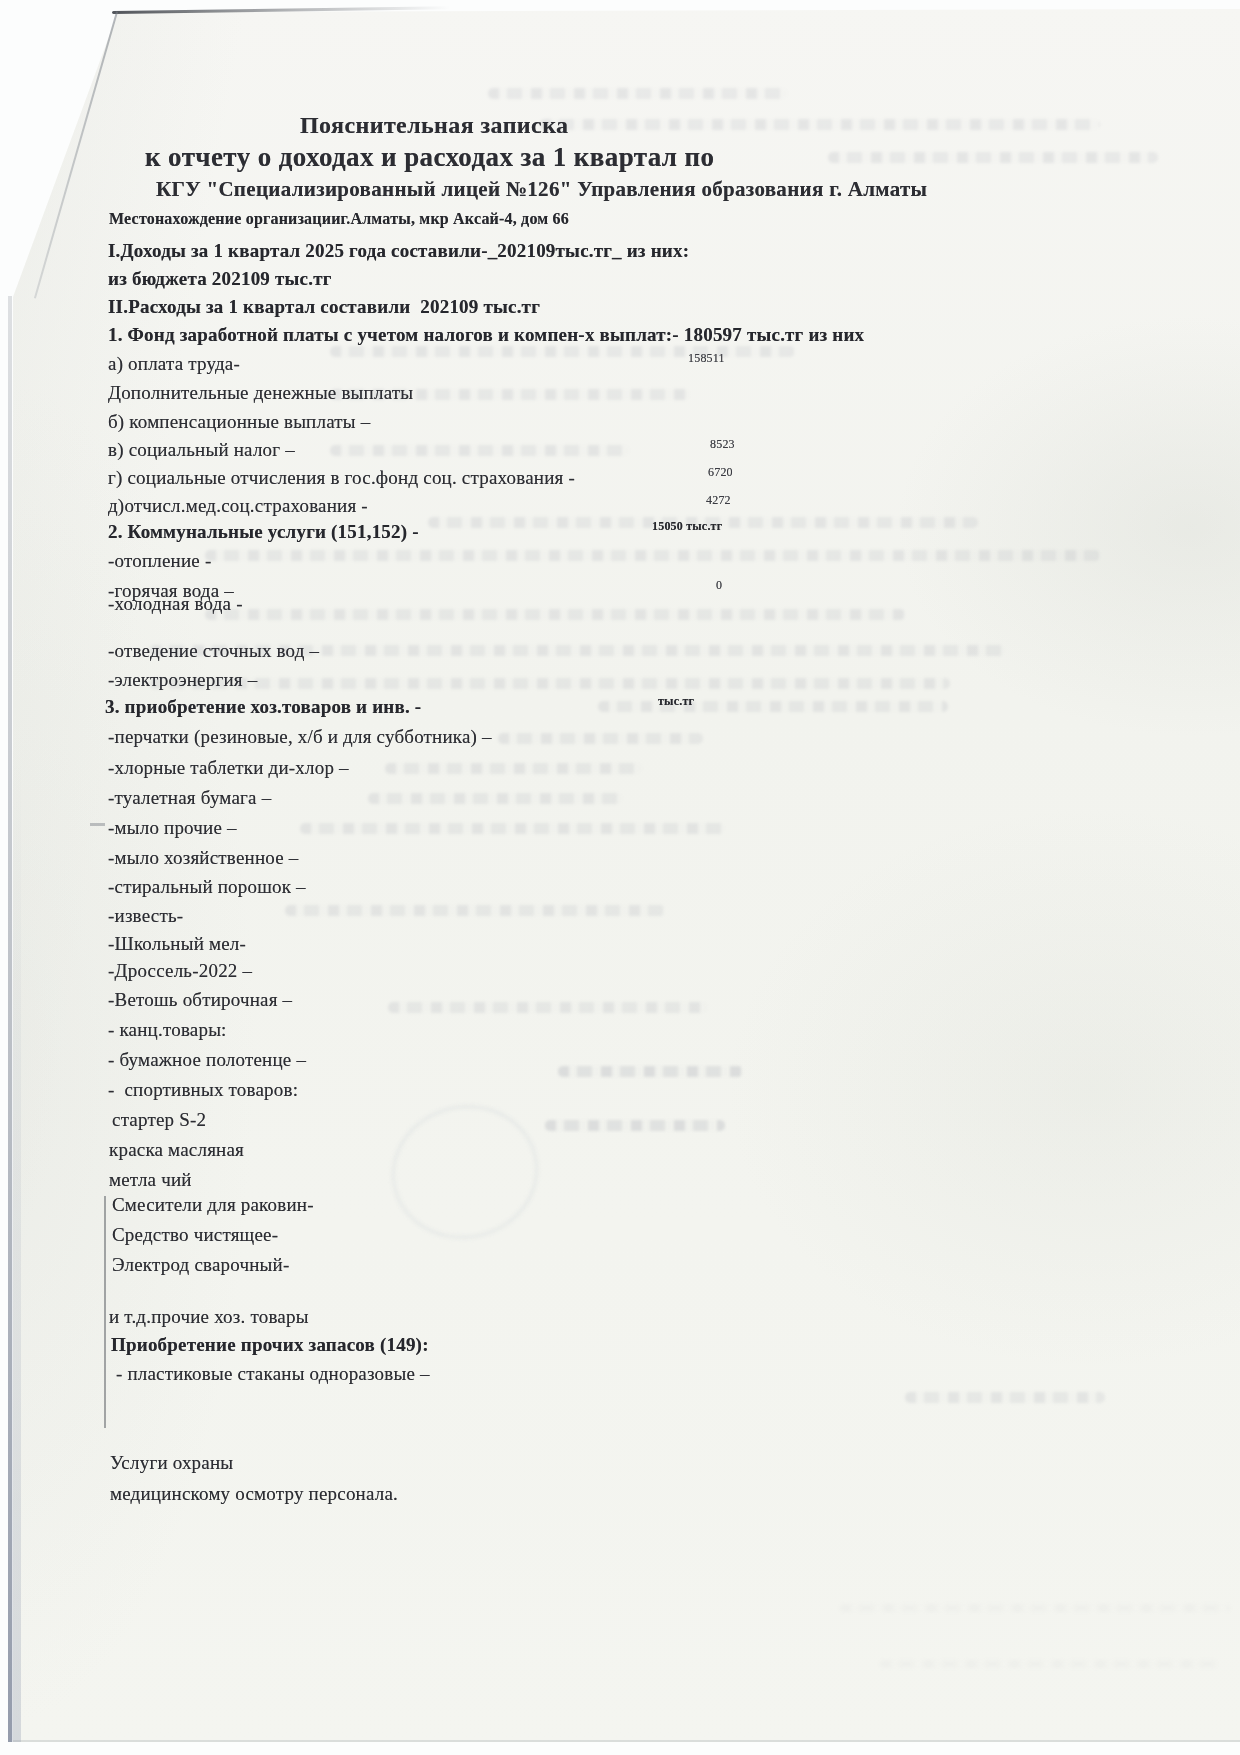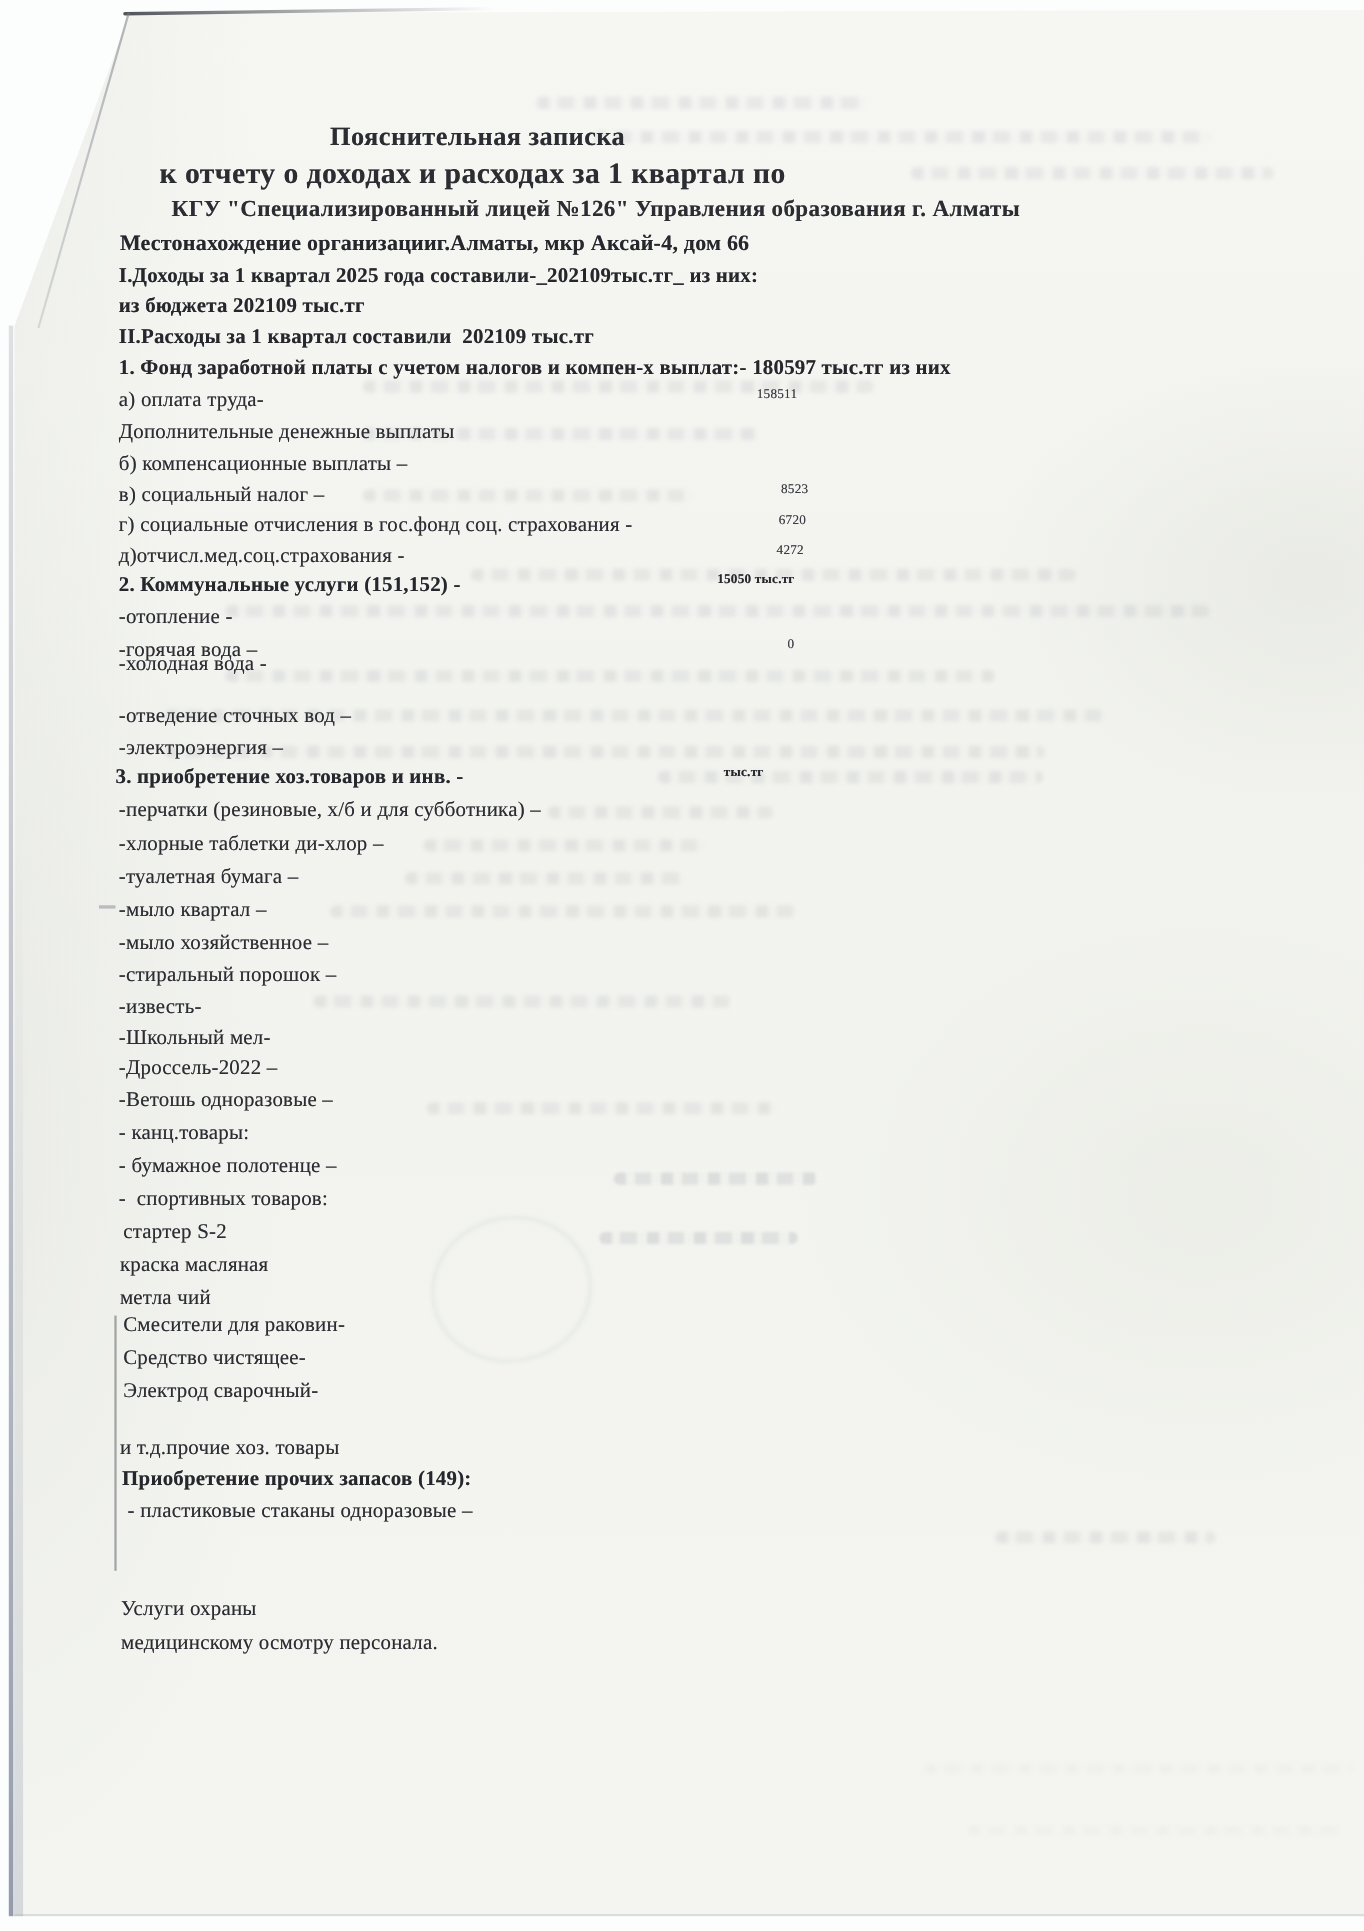--- a/index.html
+++ b/index.html
@@ -38,21 +38,21 @@
     background:repeating-linear-gradient(90deg, rgba(146,150,163,.40) 0 11px, rgba(146,150,163,.05) 11px 19px,
       rgba(146,150,163,.32) 19px 34px, rgba(146,150,163,.04) 34px 43px);}
   .g.g2{opacity:.60;filter:blur(1.4px);}
   .g.g3{opacity:.14;filter:blur(2.2px);height:8px;}
   .stamp{position:absolute;left:392px;top:1106px;width:142px;height:128px;border-radius:50%;
     border:2px solid rgba(176,184,195,.30);filter:blur(2px);transform:rotate(-12deg);}
   
   .ln{position:absolute;left:108px;font-size:19px;line-height:1.1;color:#2c2d33;
     letter-spacing:.2px;white-space:pre;text-shadow:0 0 .5px rgba(44,45,51,.55);}
   .b{font-weight:700;color:#26272d;}
-  .loc{font-size:20px;}
+  .loc{font-size:16px;}
   .t1{left:300px;top:112px;font-size:24px;font-weight:700;letter-spacing:.4px;}
   .t2{left:145px;top:143px;font-size:27px;font-weight:700;letter-spacing:.4px;}
   .t3{left:156px;top:178px;font-size:21px;font-weight:700;letter-spacing:.3px;}
   .v{position:absolute;top:-2px;font-size:12px;white-space:pre;}
   .ln:not(.b) .v{color:#3b3c43;}
 </style>
 </head>
 <body>
 
 <div class="scan">
@@ -109,27 +109,27 @@
   <div class="ln b" style="top:522px"><span>2. Коммунальные услуги (151,152) -</span><span class="v" style="left:544px">15050 тыс.тг</span></div>
   <div class="ln" style="top:551px"><span>-отопление -</span></div>
   <div class="ln" style="top:581px"><span>-горячая вода –</span><span class="v" style="left:608px">0</span></div>
   <div class="ln" style="top:594px"><span>-холодная вода -</span></div>
   <div class="ln" style="top:641px"><span>-отведение сточных вод –</span></div>
   <div class="ln" style="top:670px"><span>-электроэнергия –</span></div>
   <div class="ln b" style="top:697px;left:105px"><span>3. приобретение хоз.товаров и инв. -</span><span class="v" style="left:553px">тыс.тг</span></div>
   <div class="ln" style="top:727px"><span>-перчатки (резиновые, х/б и для субботника) –</span></div>
   <div class="ln" style="top:758px"><span>-хлорные таблетки ди-хлор –</span></div>
   <div class="ln" style="top:788px"><span>-туалетная бумага –</span></div>
-  <div class="ln" style="top:818px"><span>-мыло квартал –</span></div>
+  <div class="ln" style="top:818px"><span>-мыло прочие –</span></div>
   <div class="ln" style="top:848px"><span>-мыло хозяйственное –</span></div>
   <div class="ln" style="top:877px"><span>-стиральный порошок –</span></div>
   <div class="ln" style="top:906px"><span>-известь-</span></div>
   <div class="ln" style="top:934px"><span>-Школьный мел-</span></div>
   <div class="ln" style="top:961px"><span>-Дроссель-2022 –</span></div>
-  <div class="ln" style="top:990px"><span>-Ветошь одноразовые –</span></div>
+  <div class="ln" style="top:990px"><span>-Ветошь обтирочная –</span></div>
   <div class="ln" style="top:1020px"><span>- канц.товары:</span></div>
   <div class="ln" style="top:1050px"><span>- бумажное полотенце –</span></div>
   <div class="ln" style="top:1080px"><span>-  спортивных товаров:</span></div>
   <div class="ln" style="top:1110px;left:112px"><span>стартер S-2</span></div>
   <div class="ln" style="top:1140px;left:109px"><span>краска масляная</span></div>
   <div class="ln" style="top:1170px;left:109px"><span>метла чий</span></div>
   <div class="ln" style="top:1195px;left:112px"><span>Смесители для раковин-</span></div>
   <div class="ln" style="top:1225px;left:112px"><span>Средство чистящее-</span></div>
   <div class="ln" style="top:1255px;left:112px"><span>Электрод сварочный-</span></div>
   <div class="ln" style="top:1307px;left:109px"><span>и т.д.прочие хоз. товары</span></div>

